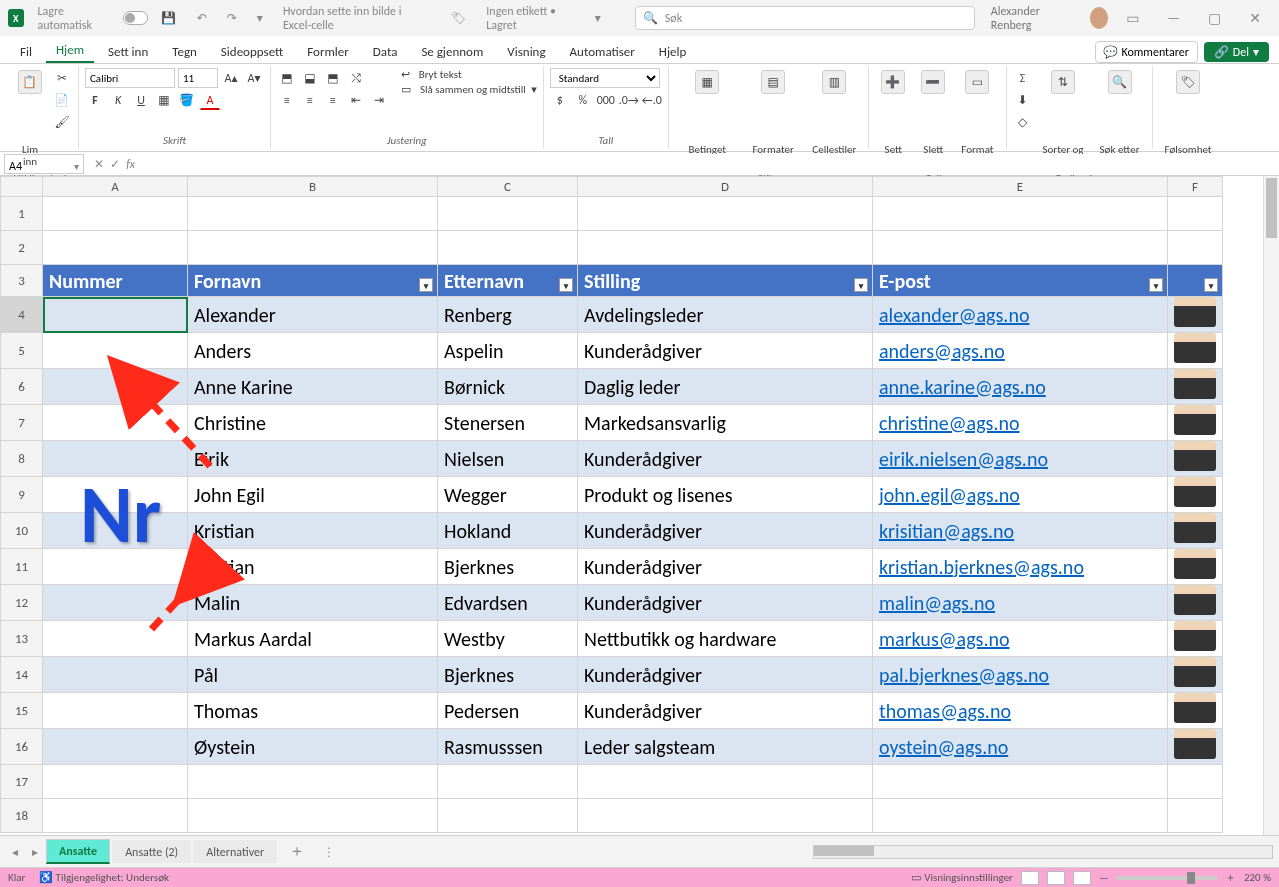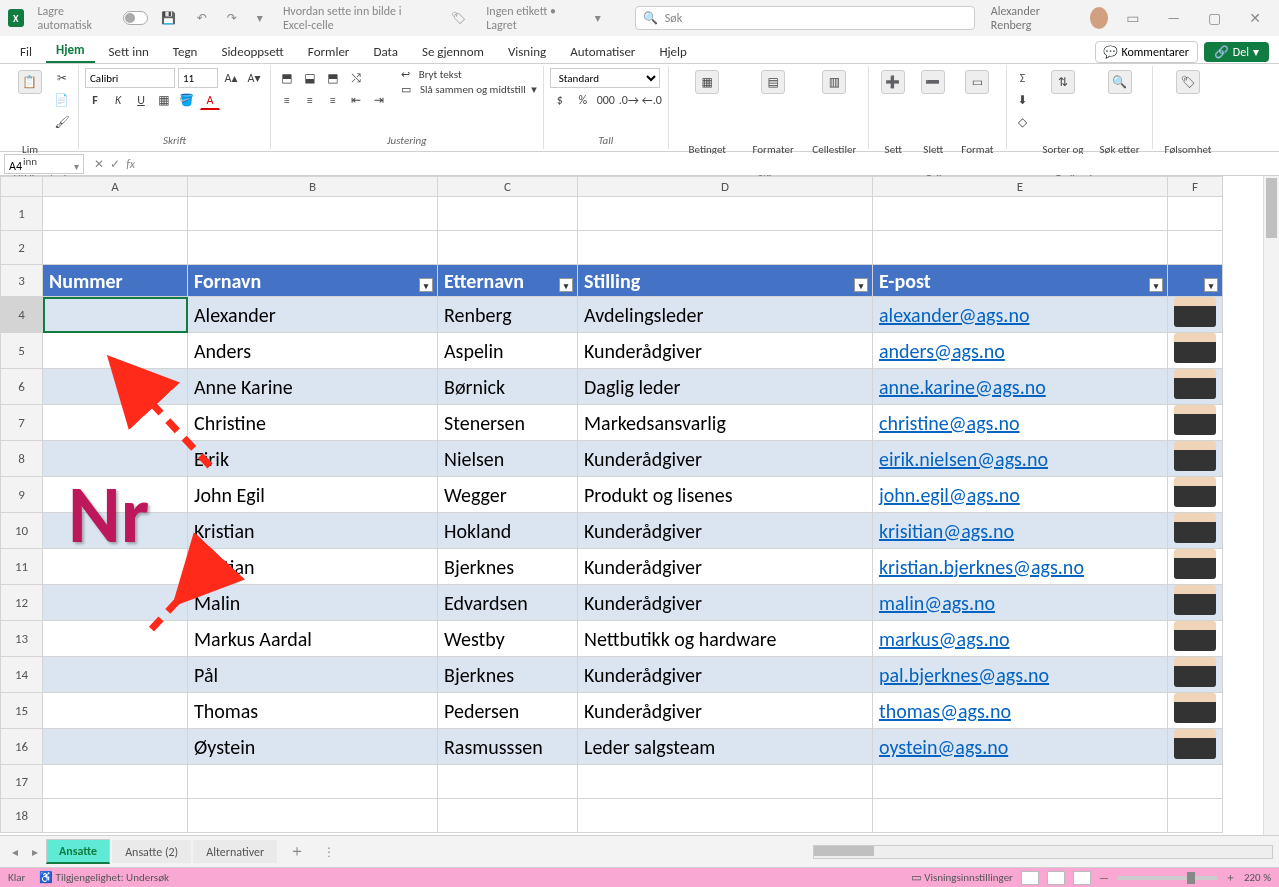--- a/index.html
+++ b/index.html
@@ -13,21 +13,21 @@
 .auto-save-toggle::after{content:"";position:absolute;width:10px;height:10px;background:#aaa;border-radius:50%;top:1px;left:1px;}
 .titlebar .search { flex:0 0 340px; height:24px; border:1px solid #ccc; border-radius:4px; display:flex;align-items:center;padding:0 8px;color:#888;background:#fff;margin-left:20px;}
 .titlebar .spacer{flex:1;}
 .titlebar .user{display:flex;align-items:center;gap:22px;}
 .titlebar .avatar-circle{width:22px;height:22px;border-radius:50%;background:#d0a080;display:inline-block;}
 .winbtn{color:#888;padding:2px 10px;font-size:14px;}
 
 
 .ribbon-tabs { height: 28px; background:#fff; border-bottom:1px solid #d0d0d0; display:flex; align-items:flex-end; padding:0 10px; font-size:13px; gap:4px;text-align:center;}
 .ribbon-tab{padding:4px 10px;color:#333;cursor:default;}
-.ribbon-tab.active{color:#107c41;border-bottom:2px solid #107c41;font-weight:700;}
+.ribbon-tab.active{color:#107c41;border-bottom:2px solid #107c41;font-weight:400;}
 .ribbon-right{margin-left:auto;display:flex;gap:6px;align-items:center;}
 .btn-comm{border:1px solid #ccc;border-radius:4px;padding:3px 8px;font-size:12px;background:#fff;}
 .btn-share{background:#107c41;color:#fff;border-radius:4px;padding:3px 10px;font-size:12px;display:flex;align-items:center;gap:4px;}
 
 
 .ribbon{height:88px;background:#fff;border-bottom:1px solid #d0d0d0;display:flex;padding:2px 6px;font-size:11px;color:#444;}
 .group{display:flex;flex-direction:column;justify-content:space-between;padding:2px 6px;border-right:1px solid #e0e0e0;}
 .group:last-child{border-right:none;}
 .group-label{text-align:center;font-size:11px;color:#666;padding-top:2px;font-style:italic;}
 .group-body{display:flex;align-items:flex-start;gap:4px;flex:1;}
@@ -66,21 +66,21 @@
 .hdr-row td{background:#4472c4;color:#fff;font-weight:600;height:32px;font-size:20px;position:relative;}
 .filter-dd{position:absolute;right:4px;bottom:4px;width:14px;height:14px;background:#fff;border:1px solid #999;font-size:9px;color:#333;display:flex;align-items:center;justify-content:center;}
 .band{background:#dbe5f1;}
 .mail{color:#0563c1;text-decoration:underline;}
 .photo{width:42px;height:30px;display:inline-block;border-radius:3px;background:linear-gradient(#f0d4b8 30%,#333 30%);}
 .sheet tbody th.sel{background:#d4d4d4;}
 .selcell{outline:2px solid #107c41;outline-offset:-2px;}
 
 
 .annot{position:absolute;pointer-events:none;}
-.nr-text{position:absolute;left:68px;top:290px;font-size:80px;font-weight:800;color:#be185d;font-family:Calibri,Arial,sans-serif;text-shadow:2px 2px 3px rgba(0,0,0,.3);}
+.nr-text{position:absolute;left:80px;top:290px;font-size:80px;font-weight:800;color:#1d4ed8;font-family:Calibri,Arial,sans-serif;text-shadow:2px 2px 3px rgba(0,0,0,.3);}
 .arrow-svg{position:absolute;left:90px;top:40px;}
 
 
 .sheettabs{height:32px;background:#f3f3f3;border-top:1px solid #d0d0d0;display:flex;align-items:center;font-size:12px;padding:0 6px;gap:2px;}
 .sheettabs .nav{color:#888;padding:0 6px;}
 .stab{padding:4px 12px;border:1px solid transparent;border-bottom:none;color:#555;background:#eaeaea;}
 .stab.active{background:#5eead4;border-color:#ccc;font-weight:600;color:#107c41;border-bottom:2px solid #107c41;}
 .addtab{color:#888;padding:0 10px;font-size:16px;}
 .sheettabs .hscroll{margin-left:auto;flex:0 0 460px;height:14px;position:relative;}
 .hscroll .track{position:absolute;inset:0;background:#eee;border:1px solid #ccc;}

